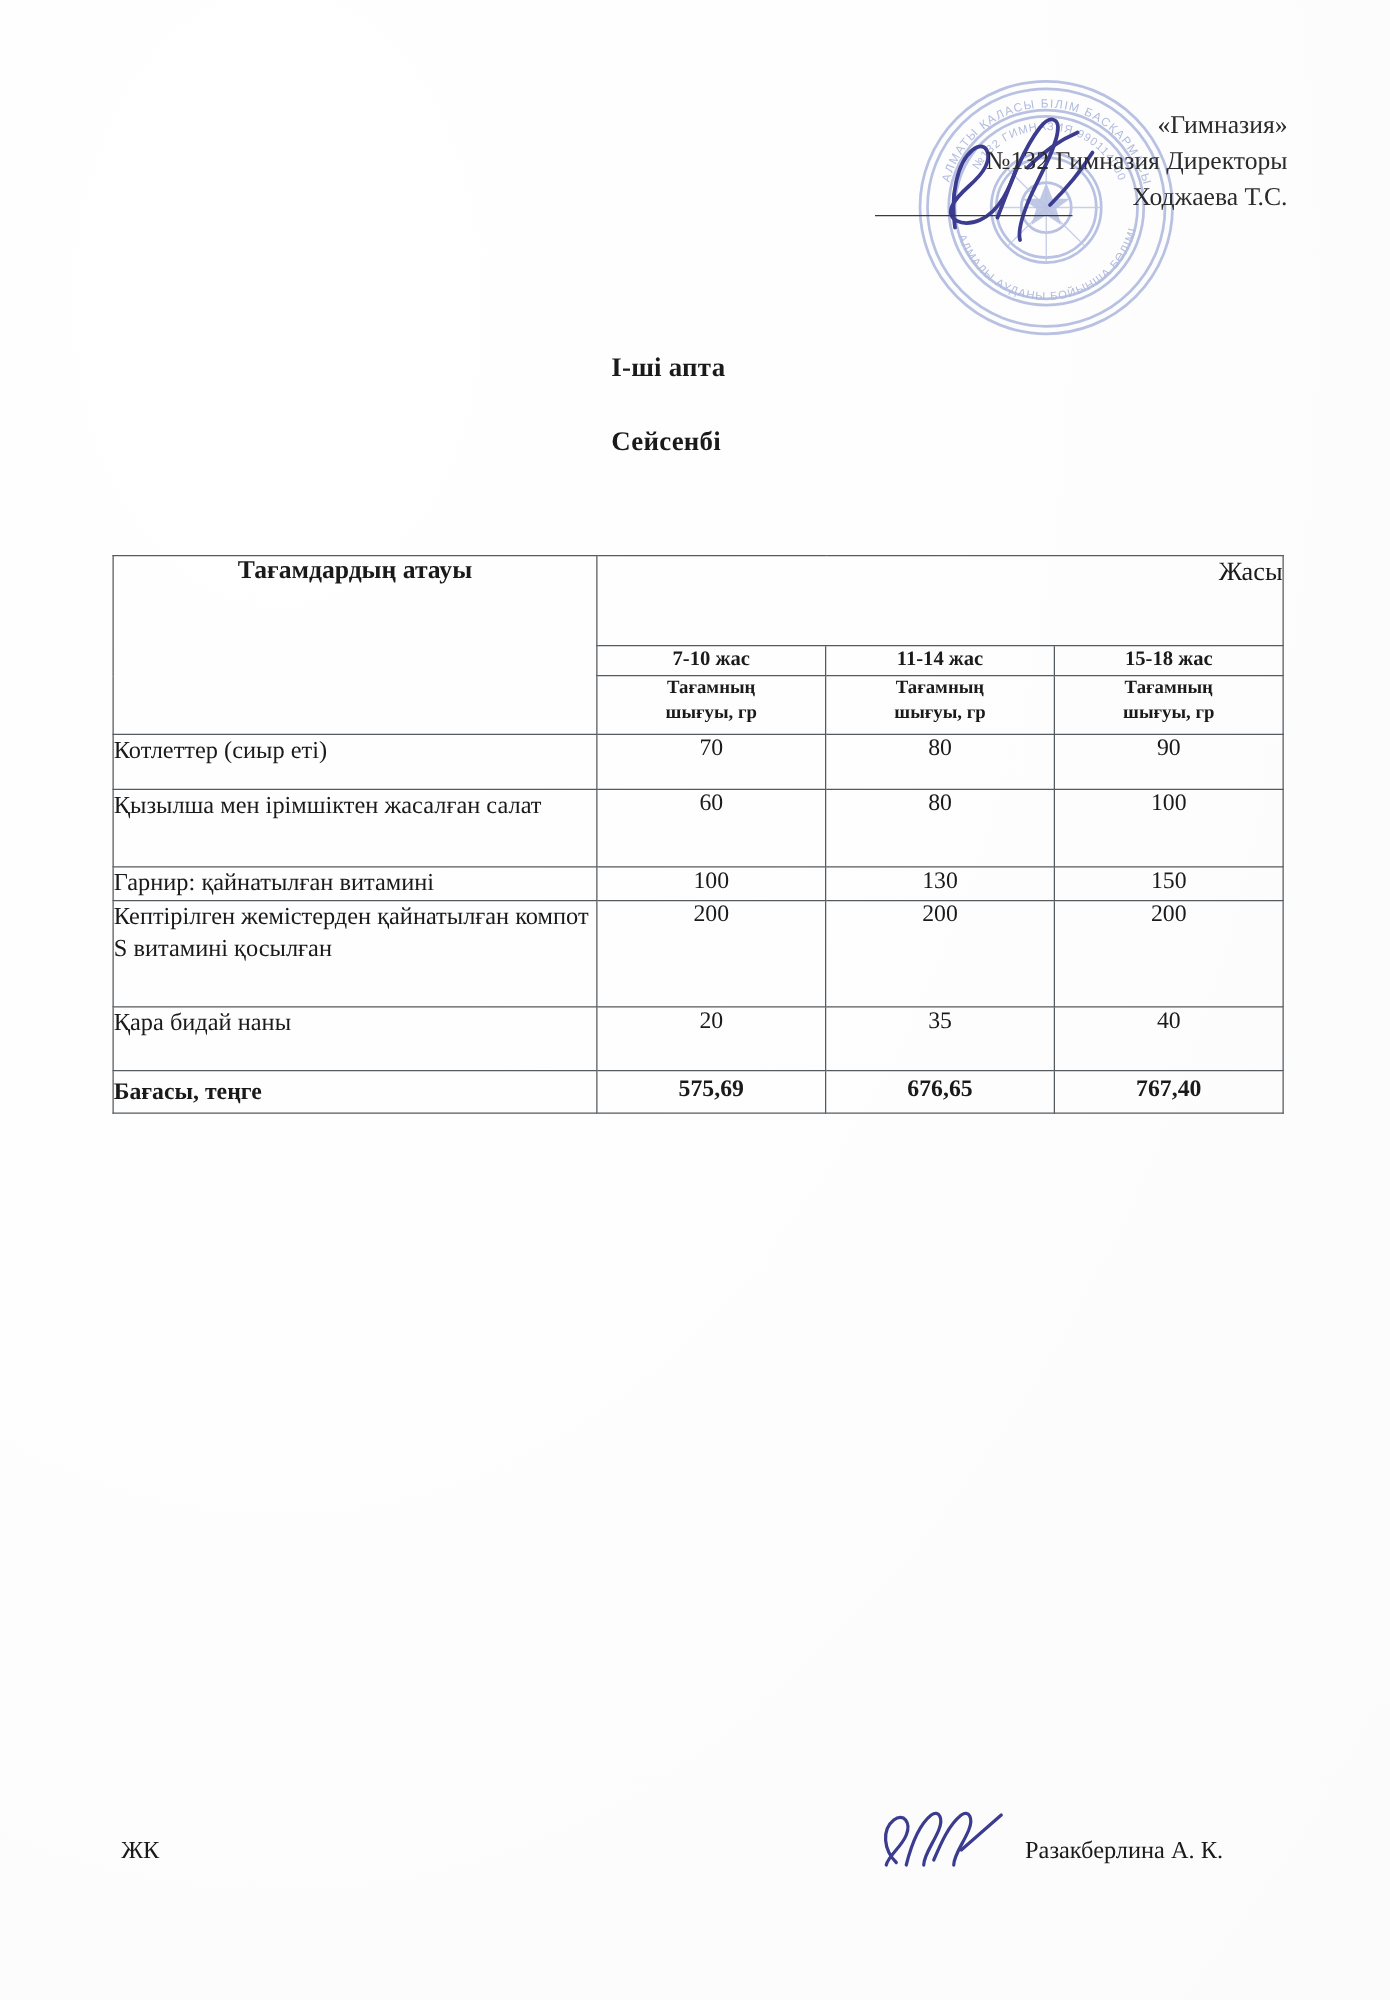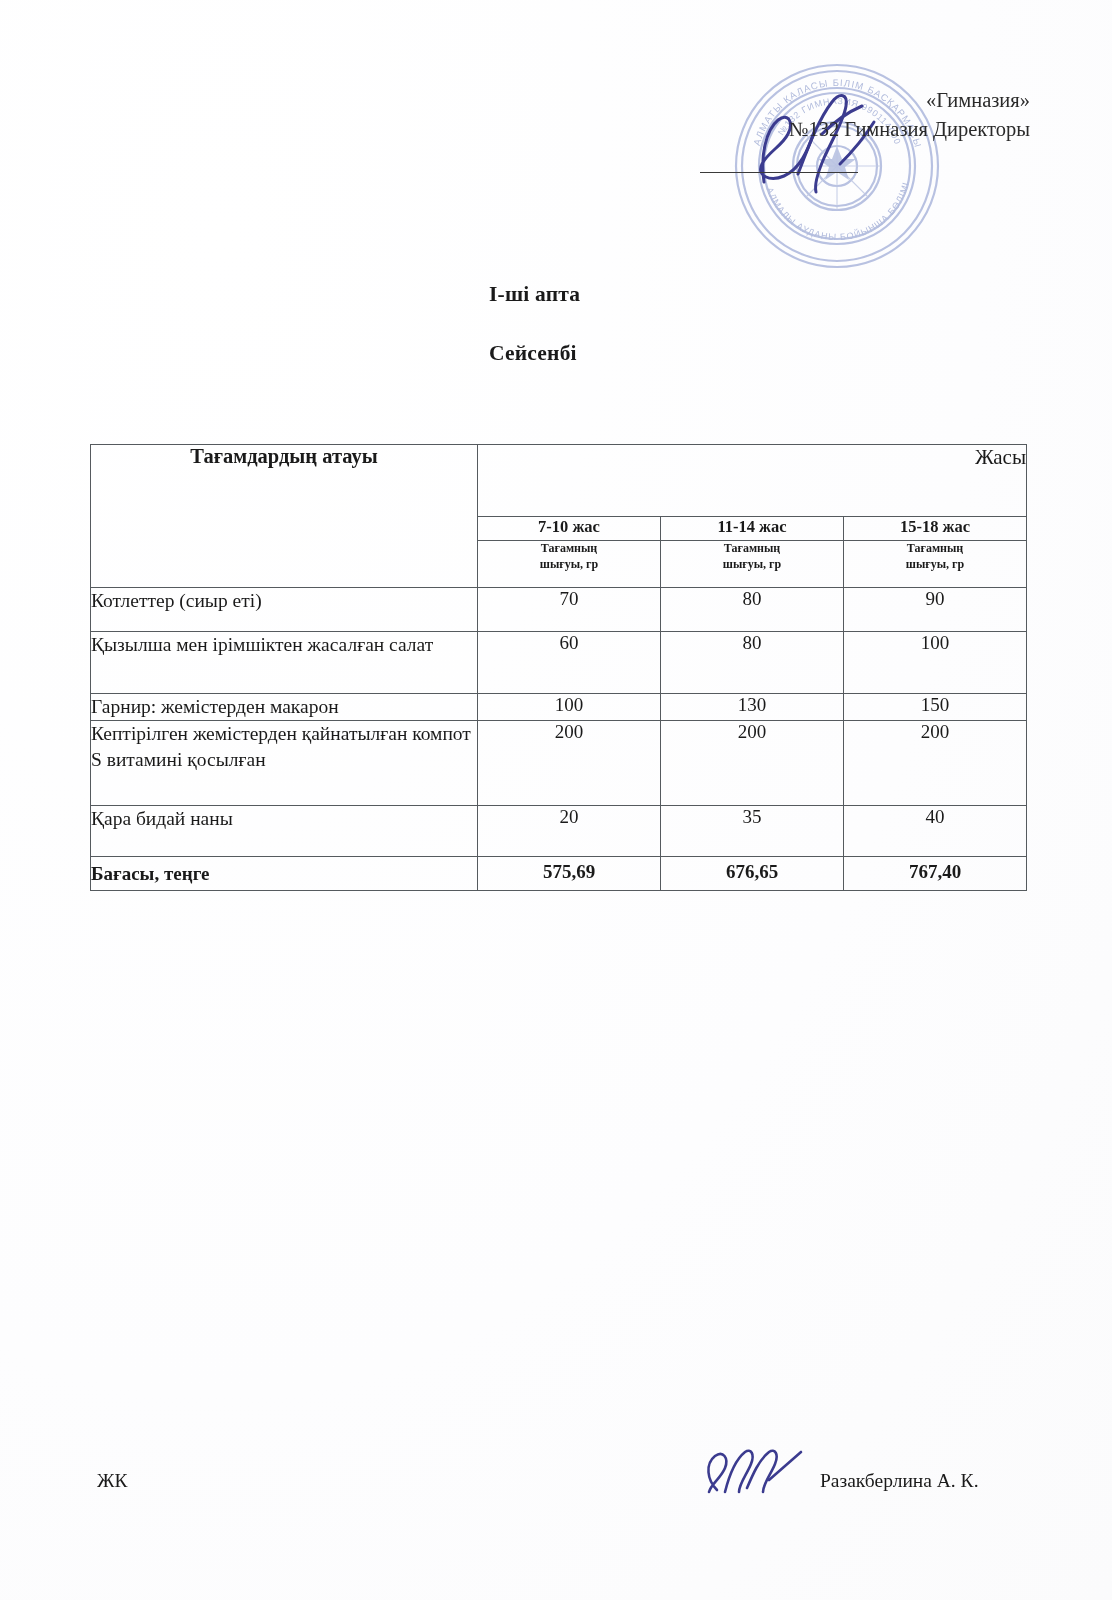--- a/index.html
+++ b/index.html
@@ -128,21 +128,21 @@
   }
   .th-age-label {
     font-weight: bold;
     font-size: 16.5px;
     padding: 5px 0 4px 9px;
     height: 23px;
     white-space: nowrap;
   }
   .th-out-label {
     font-weight: bold;
-    font-size: 12px;
+    font-size: 15px;
     line-height: 1.28;
     padding: 5px 0 5px 9px;
     height: 44px;
   }
 
   .cell-name {
     padding: 7px 8px 7px 12px;
     font-size: 19.5px;
     line-height: 1.32;
   }
@@ -236,20 +236,21 @@
         <path d="M62 96 C72 70 82 42 96 24 C104 14 112 16 110 28 C108 42 96 62 88 80 C82 94 78 106 80 114"></path>
         <path d="M86 56 C98 44 112 34 126 28"></path>
         <path d="M104 86 C116 74 128 60 138 44"></path>
       </g>
     </svg>
   </div>
 
   <div class="approval">
     <div>«Гимназия»</div>
     <div>№132 Гимназия Директоры</div>
+    <div>Ходжаева Т.С.</div>
   </div>
   <div class="approval-rule"></div>
 
   <div class="doc-title">I-ші апта</div>
   <div class="doc-subtitle">Сейсенбі</div>
 
   <table class="menu-table">
     <colgroup>
       <col class="col-name">
         <col class="col-age">
@@ -288,21 +289,21 @@
         <td class="cell-val">80</td>
         <td class="cell-val">90</td>
       </tr>
       <tr class="r2">
         <td class="cell-name">Қызылша мен ірімшіктен жасалған салат</td>
         <td class="cell-val">60</td>
         <td class="cell-val">80</td>
         <td class="cell-val">100</td>
       </tr>
       <tr class="r3">
-        <td class="cell-name">Гарнир: жемістерден макарон</td>
+        <td class="cell-name">Гарнир: қайнатылған витамині</td>
         <td class="cell-val">100</td>
         <td class="cell-val">130</td>
         <td class="cell-val">150</td>
       </tr>
       <tr class="r4">
         <td class="cell-name">Кептірілген жемістерден қайнатылған компот S витамині қосылған</td>
         <td class="cell-val">200</td>
         <td class="cell-val">200</td>
         <td class="cell-val">200</td>
       </tr>

